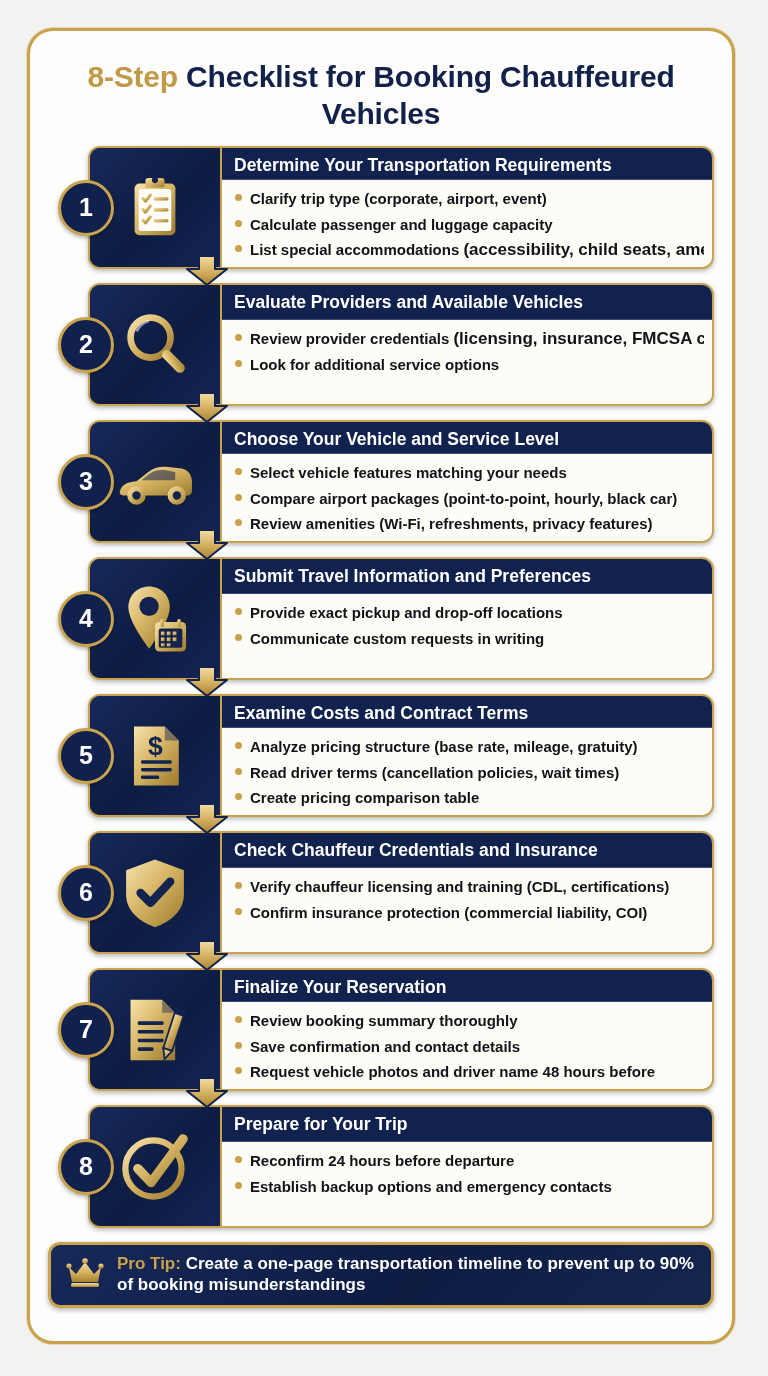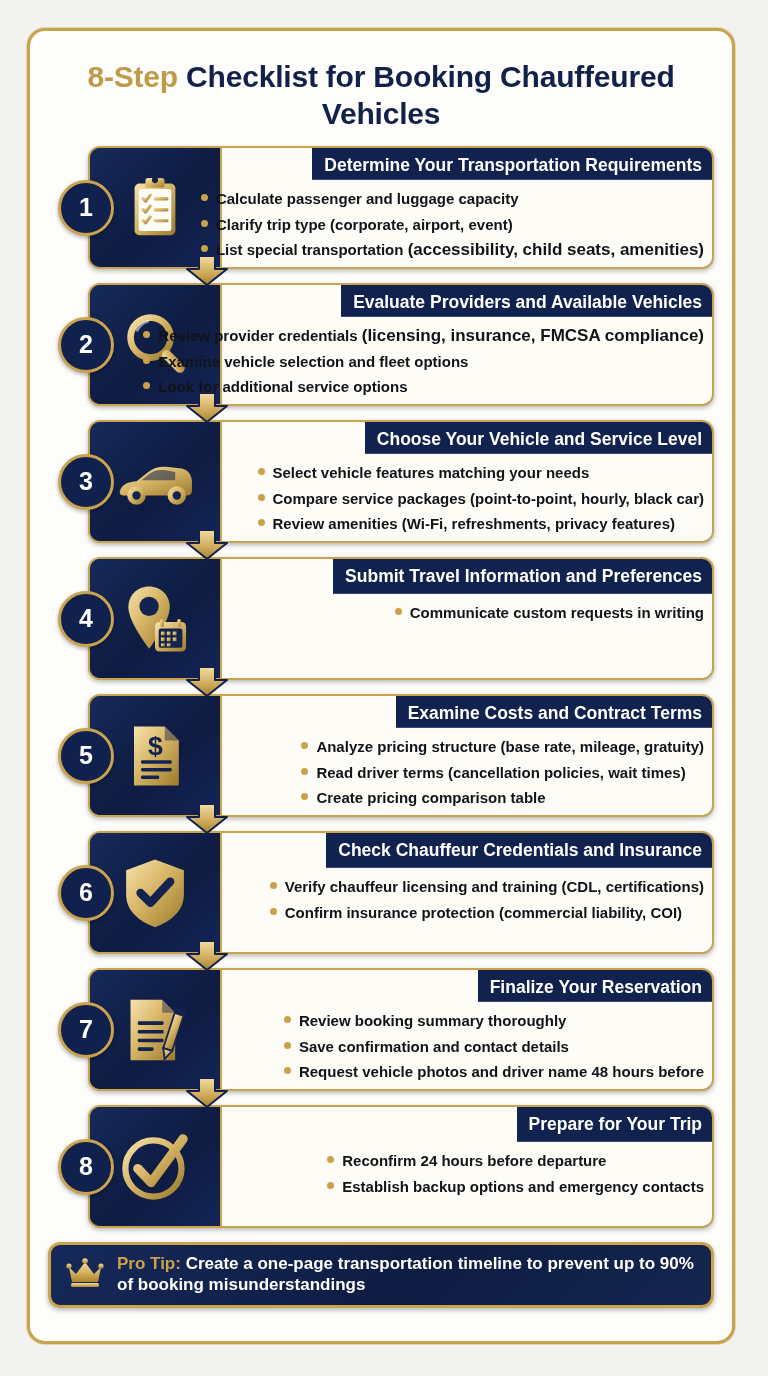--- a/index.html
+++ b/index.html
@@ -9,21 +9,21 @@
     font-family:"Liberation Sans", sans-serif;
     overflow:hidden;
   }
   .frame{
     position:absolute;
     left:27px;top:28px;
     width:708px;height:1316px;
     box-sizing:border-box;
     background:#fdfdfb;
     border:3px solid #c8a24c;
-    border-radius:18px;
+    border-radius:26px;
     box-shadow:0 0 0 1px rgba(200,162,76,.35);
   }
   .inner{
     position:absolute;
     left:0;top:0;right:0;bottom:0;
     padding:16px 18px 12px 18px;
     box-sizing:border-box;
   }
 
   
@@ -66,21 +66,20 @@
     justify-content:center;
     border-right:2px solid #c9a34d;
   }
   .icon-pane svg{display:block;}
   .body-pane{
     flex:1 1 auto;
     display:flex;
     flex-direction:column;
     min-width:0;
     background:#fdfcf7;
-    align-items:flex-end;
   }
   .step-head{
     background:#12224e;
     color:#ffffff;
     font-size:17.5px;
     font-weight:bold;
     padding:7px 10px 7px 12px;
     line-height:1.15;
     white-space:nowrap;
     overflow:hidden;
@@ -201,23 +200,23 @@
                     <rect x="48" y="34" width="22" height="5" rx="2.5"></rect>
                     <rect x="48" y="50" width="22" height="5" rx="2.5"></rect>
                     <rect x="48" y="66" width="22" height="5" rx="2.5"></rect>
                   </g>
                 </svg>
               </span>
             </div>
             <div class="body-pane">
               <div class="step-head">Determine Your Transportation Requirements</div>
               <ul class="bullets">
+                <li><span>Clarify trip type (corporate, airport, event)</span><span class="sm"></span></li>
                 <li><span>Calculate passenger and luggage capacity</span><span class="sm"></span></li>
-                <li><span>Clarify trip type (corporate, airport, event)</span><span class="sm"></span></li>
-                <li><span>List special transportation </span><span class="sm">(accessibility, child seats, amenities)</span></li>
+                <li><span>List special accommodations </span><span class="sm">(accessibility, child seats, amenities)</span></li>
               </ul>
             </div>
           </div>
           <span class="arrow"><svg width="44" height="30" viewBox="0 0 44 30">
               <defs>
                 <linearGradient id="ag" x1="0" y1="0" x2="0" y2="1">
                   <stop offset="0%" stop-color="#f3dda0"></stop>
                   <stop offset="55%" stop-color="#d2ae5f"></stop>
                   <stop offset="100%" stop-color="#a8842f"></stop>
                 </linearGradient>
@@ -241,21 +240,20 @@
                   <circle cx="44" cy="40" r="27" fill="none" stroke="url(#g1)" stroke-width="9"></circle>
                   <path d="M26 30 a22 22 0 0 1 14 -12" stroke="#fdfcf7" stroke-width="4" fill="none" stroke-linecap="round" opacity=".55"></path>
                   <rect x="58" y="58" width="13" height="38" rx="6.5" fill="url(#g1)" transform="rotate(-45 64 62)"></rect>
                 </svg>
               </span>
             </div>
             <div class="body-pane">
               <div class="step-head">Evaluate Providers and Available Vehicles</div>
               <ul class="bullets">
                 <li><span>Review provider credentials </span><span class="sm">(licensing, insurance, FMCSA compliance)</span></li>
-                <li><span>Examine vehicle selection and fleet options</span><span class="sm"></span></li>
                 <li><span>Look for additional service options</span><span class="sm"></span></li>
               </ul>
             </div>
           </div>
           <span class="arrow"><svg width="44" height="30" viewBox="0 0 44 30">
               <defs>
                 <linearGradient id="ag" x1="0" y1="0" x2="0" y2="1">
                   <stop offset="0%" stop-color="#f3dda0"></stop>
                   <stop offset="55%" stop-color="#d2ae5f"></stop>
                   <stop offset="100%" stop-color="#a8842f"></stop>
@@ -283,21 +281,21 @@
                   <circle cx="28" cy="66" r="5" fill="#13234f"></circle>
                   <circle cx="76" cy="66" r="11" fill="url(#g2)"></circle>
                   <circle cx="76" cy="66" r="5" fill="#13234f"></circle>
                 </svg>
               </span>
             </div>
             <div class="body-pane">
               <div class="step-head">Choose Your Vehicle and Service Level</div>
               <ul class="bullets">
                 <li><span>Select vehicle features matching your needs</span><span class="sm"></span></li>
-                <li><span>Compare service packages (point-to-point, hourly, black car)</span><span class="sm"></span></li>
+                <li><span>Compare airport packages (point-to-point, hourly, black car)</span><span class="sm"></span></li>
                 <li><span>Review amenities (Wi-Fi, refreshments, privacy features)</span><span class="sm"></span></li>
               </ul>
             </div>
           </div>
           <span class="arrow"><svg width="44" height="30" viewBox="0 0 44 30">
               <defs>
                 <linearGradient id="ag" x1="0" y1="0" x2="0" y2="1">
                   <stop offset="0%" stop-color="#f3dda0"></stop>
                   <stop offset="55%" stop-color="#d2ae5f"></stop>
                   <stop offset="100%" stop-color="#a8842f"></stop>
@@ -334,20 +332,21 @@
                     <rect x="66" y="83" width="5" height="4"></rect>
                   </g>
                   <rect x="57" y="50" width="5" height="11" rx="2.5" fill="url(#g3)"></rect>
                   <rect x="80" y="50" width="5" height="11" rx="2.5" fill="url(#g3)"></rect>
                 </svg>
               </span>
             </div>
             <div class="body-pane">
               <div class="step-head">Submit Travel Information and Preferences</div>
               <ul class="bullets">
+                <li><span>Provide exact pickup and drop-off locations</span><span class="sm"></span></li>
                 <li><span>Communicate custom requests in writing</span><span class="sm"></span></li>
               </ul>
             </div>
           </div>
           <span class="arrow"><svg width="44" height="30" viewBox="0 0 44 30">
               <defs>
                 <linearGradient id="ag" x1="0" y1="0" x2="0" y2="1">
                   <stop offset="0%" stop-color="#f3dda0"></stop>
                   <stop offset="55%" stop-color="#d2ae5f"></stop>
                   <stop offset="100%" stop-color="#a8842f"></stop>

